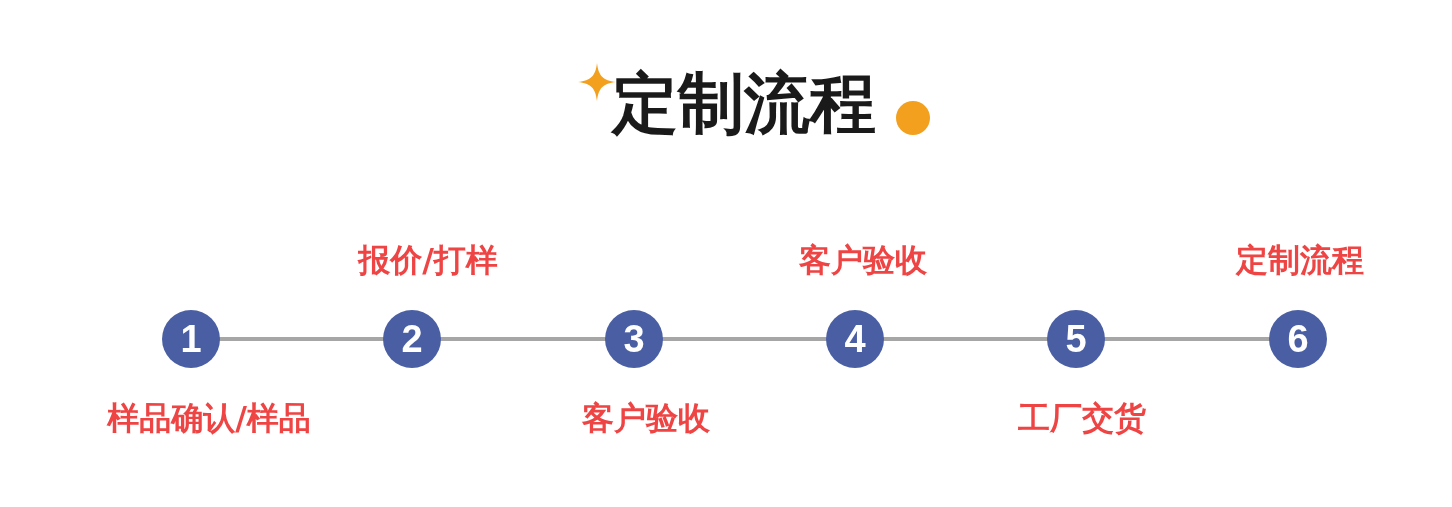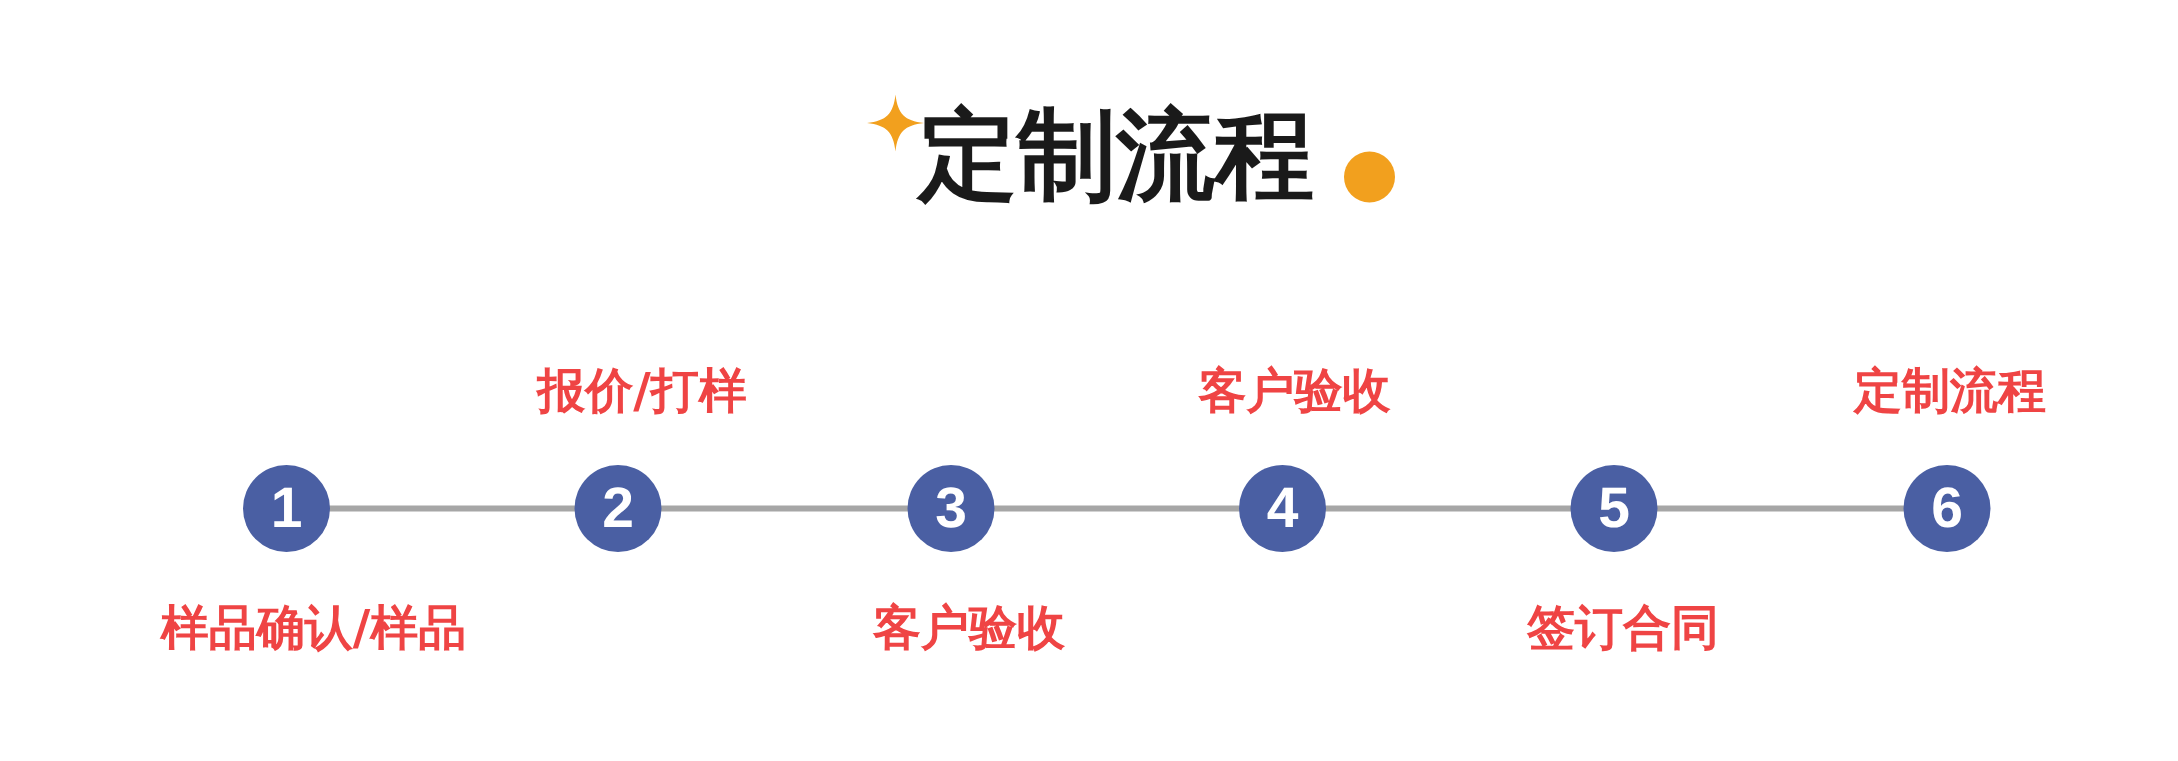--- a/index.html
+++ b/index.html
@@ -38,14 +38,14 @@
 <div class="step" style="left:383px;">2</div>
 <div class="step" style="left:605px;">3</div>
 <div class="step" style="left:826px;">4</div>
 <div class="step" style="left:1047px;">5</div>
 <div class="step" style="left:1269px;">6</div>
 
 <div class="label bottom" style="left:209px;">样品确认/样品</div>
 <div class="label top" style="left:428px;">报价/打样</div>
 <div class="label bottom" style="left:646px;">客户验收</div>
 <div class="label top" style="left:863px;">客户验收</div>
-<div class="label bottom" style="left:1082px;">签订合同</div>
+<div class="label bottom" style="left:1082px;">工厂交货</div>
 <div class="label top" style="left:1300px;">定制流程</div>
 
 </body></html>

